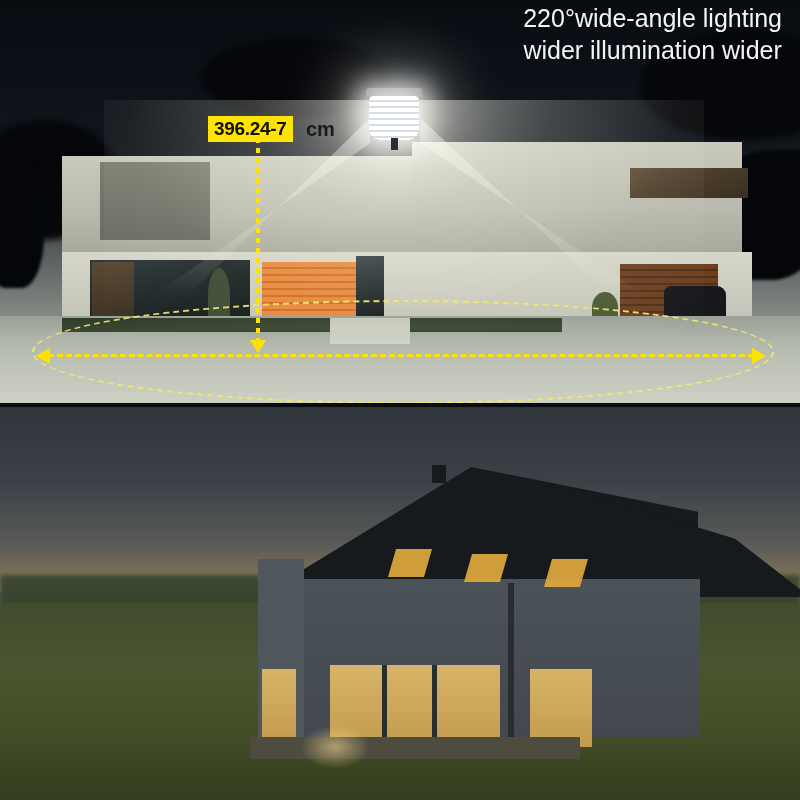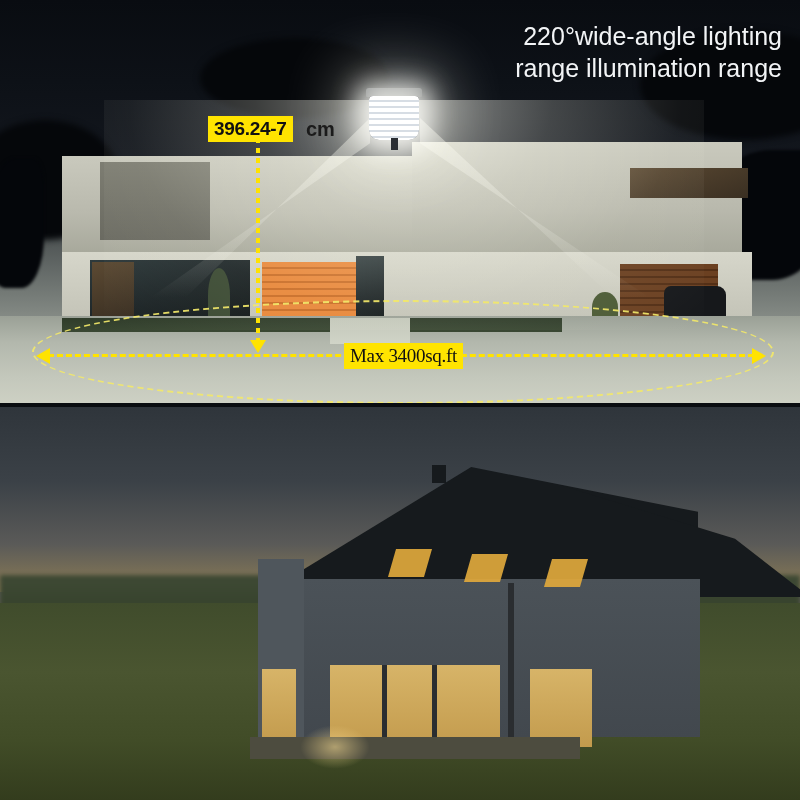--- a/index.html
+++ b/index.html
@@ -64,21 +64,21 @@
   .h-dim-top{position:absolute;left:48px;top:354px;width:706px;height:0;
     border-top:3px dashed #ffe300;}
   .arrow-l-y{position:absolute;left:36px;top:348px;width:0;height:0;
     border-top:8px solid transparent;border-bottom:8px solid transparent;border-right:14px solid #ffe300;}
   .arrow-r-y{position:absolute;left:752px;top:348px;width:0;height:0;
     border-top:8px solid transparent;border-bottom:8px solid transparent;border-left:14px solid #ffe300;}
   .label-area-top{left:344px;top:343px;font-size:19px;font-family:"Liberation Serif",serif;font-weight:400;z-index:6;}
 
   .title-ours{position:absolute;left:22px;top:8px;font-size:42px;font-weight:800;color:#fff;
     letter-spacing:.5px;z-index:8;}
-  .tagline-top{position:absolute;right:18px;top:20px;text-align:right;color:#f2f4f6;
+  .tagline-top{position:absolute;right:18px;top:2px;text-align:center;color:#f2f4f6;
     font-size:25px;line-height:1.28;z-index:8;font-weight:400;}
 
   
   .divider{position:absolute;left:0;top:403px;width:800px;height:4px;background:#0a0d10;z-index:20;}
 
   
   .panel-bot{position:absolute;left:0;top:407px;width:800px;height:393px;overflow:hidden;
     background:linear-gradient(180deg,#31373d 0%,#3d444a 28%,#57585a 44%,#6a6352 56%,#4d5240 66%,#3c4a2c 78%,#36421f 100%);}
   .dusk-sky{position:absolute;left:0;top:0;width:800px;height:185px;
     background:linear-gradient(180deg,#2f353b 0%,#3b4147 40%,#5a5a58 74%,#7d7256 92%,#8a7a55 100%);}
@@ -138,25 +138,24 @@
     <div class="ellipse"></div>
     <div class="v-dim-top"></div>
     <div class="arrow-up-y"></div>
     <div class="arrow-dn-y"></div>
     <div class="h-dim-top"></div>
     <div class="arrow-l-y"></div>
     <div class="arrow-r-y"></div>
 
     <div class="cm-ghost">cm</div>
     <div class="label-yellow label-h-top">396.24-7</div>
-    <div class="label-yellow label-area-top">Max 3400sq.ft</div>
 
     <div class="tagline-top">
       <div>220°wide-angle lighting</div>
-      <div>range illumination range</div>
+      <div>wider illumination wider</div>
     </div>
   </div>
 
   <div class="divider"></div>
 
   <div class="panel-bot">
 
     <div class="dusk-sky"></div>
     <div class="hills"></div>
     <div class="grass"></div>

